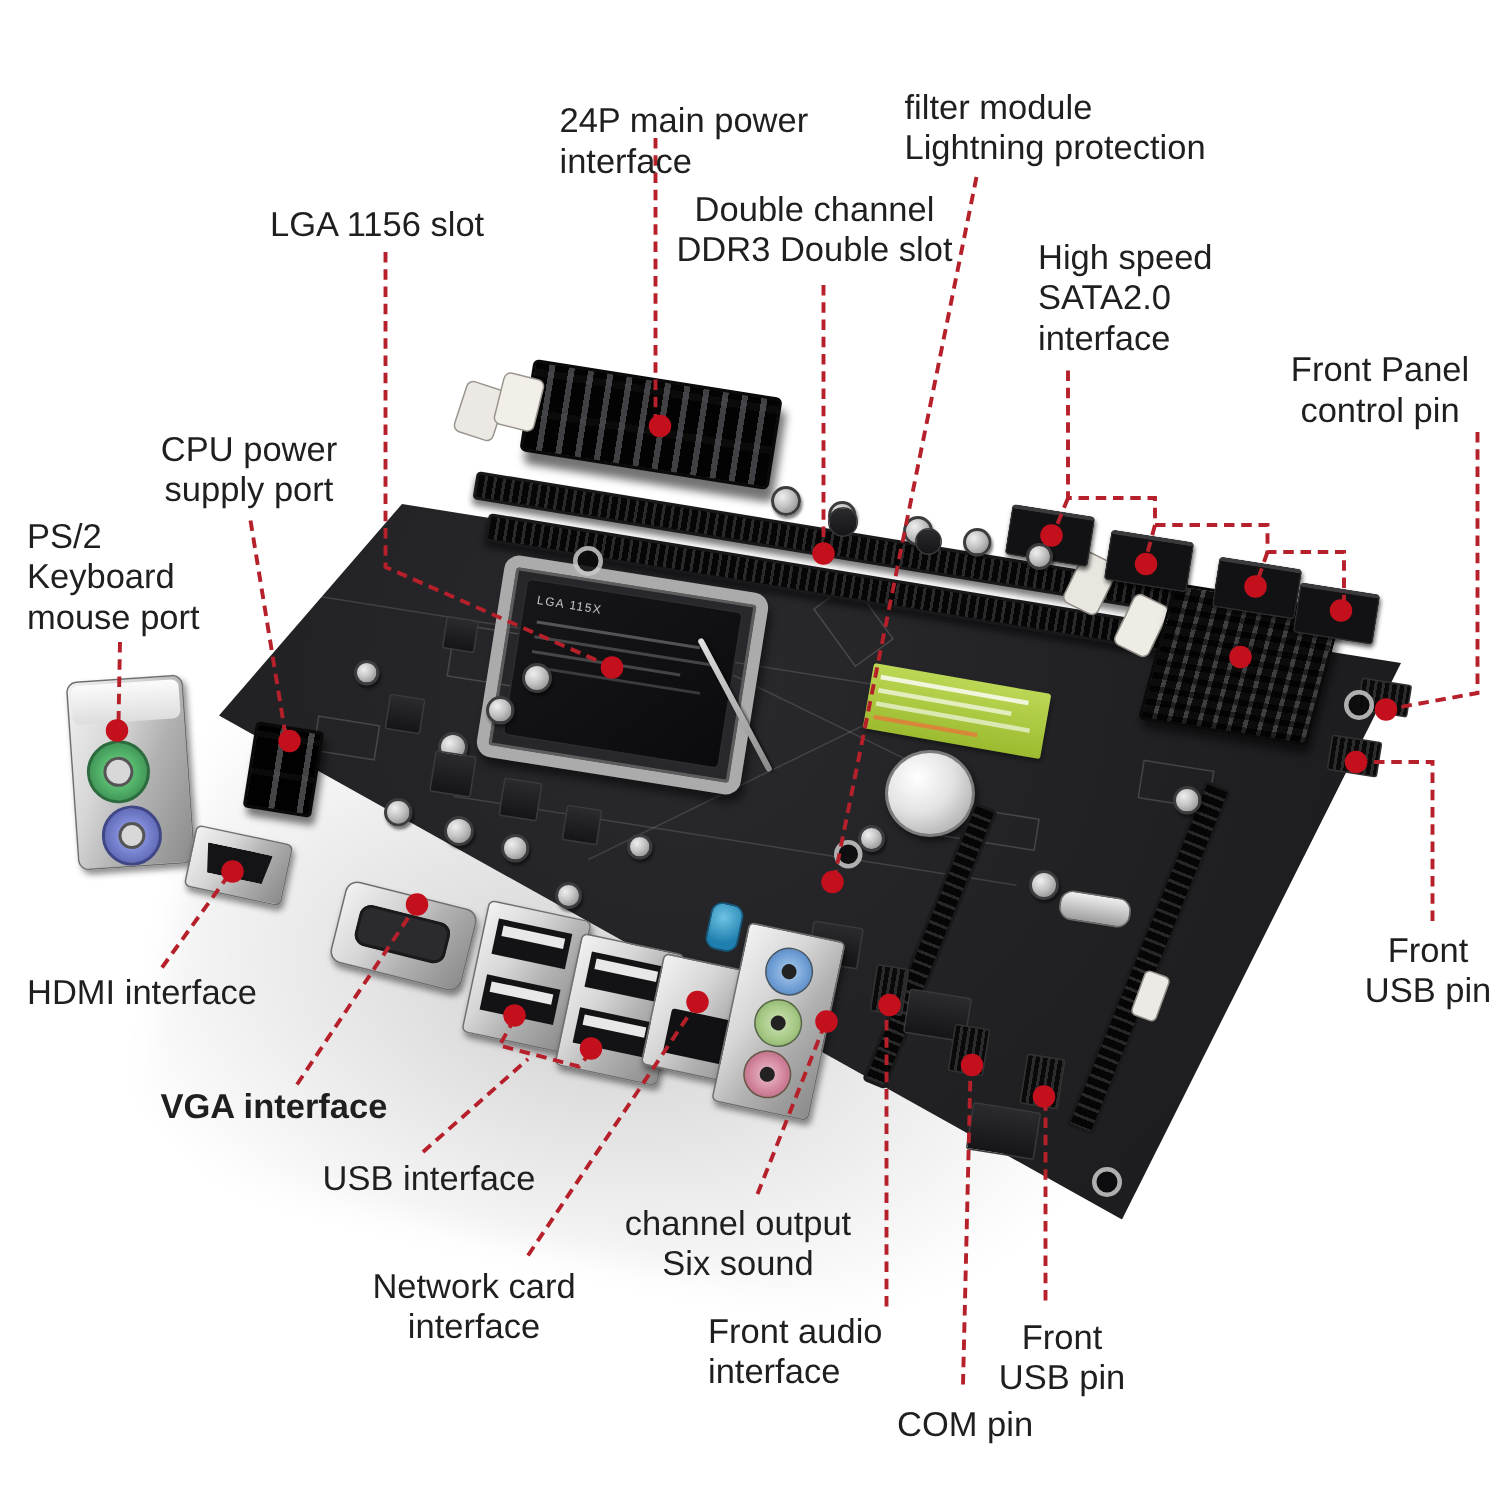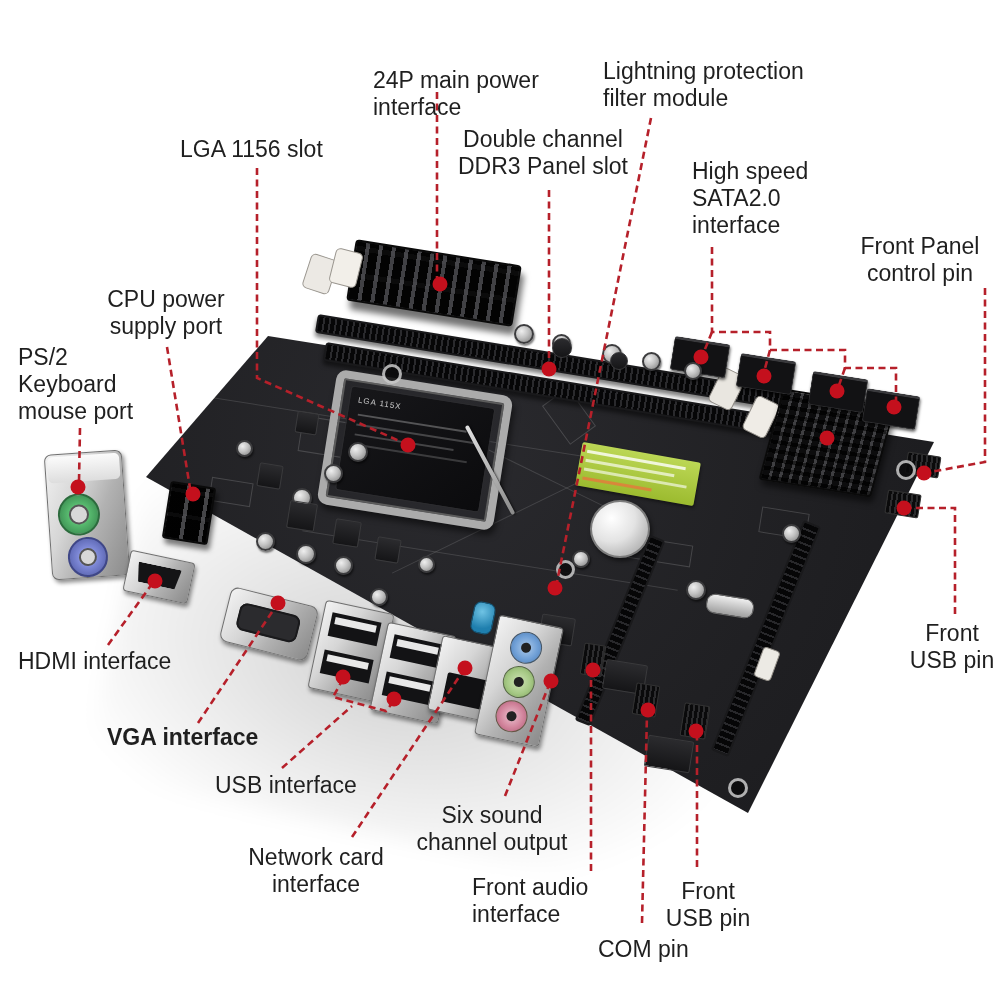--- a/index.html
+++ b/index.html
@@ -277,29 +277,29 @@
       <circle cx="696" cy="731" r="7.5"></circle>
       <circle cx="904" cy="508" r="7.5"></circle>
     </g>
   </svg>
 
   <div class="label" style="left:373px;top:32px;margin-top:35px;">
     <div>24P main power</div>
     <div>interface</div>
   </div>
   <div class="label" style="left:603px;top:58px;">
+    <div>filter module</div>
     <div>Lightning protection</div>
-    <div>filter module</div>
   </div>
   <div class="label" style="left:180px;top:136px;">
     <div>LGA 1156 slot</div>
   </div>
   <div class="label center" style="left:433px;top:126px;width:220px;">
     <div>Double channel</div>
-    <div>DDR3 Panel slot</div>
+    <div>DDR3 Double slot</div>
   </div>
   <div class="label" style="left:692px;top:158px;">
     <div>High speed</div>
     <div>SATA2.0</div>
     <div>interface</div>
   </div>
   <div class="label center" style="left:850px;top:233px;width:140px;">
     <div>Front Panel</div>
     <div>control pin</div>
   </div>
@@ -319,22 +319,22 @@
     <div>VGA interface</div>
   </div>
   <div class="label" style="left:215px;top:772px;">
     <div>USB interface</div>
   </div>
   <div class="label center" style="left:238px;top:844px;width:156px;">
     <div>Network card</div>
     <div>interface</div>
   </div>
   <div class="label center" style="left:408px;top:802px;width:168px;">
+    <div>channel output</div>
     <div>Six sound</div>
-    <div>channel output</div>
   </div>
   <div class="label" style="left:472px;top:874px;">
     <div>Front audio</div>
     <div>interface</div>
   </div>
   <div class="label" style="left:598px;top:936px;">
     <div>COM pin</div>
   </div>
   <div class="label center" style="left:660px;top:878px;width:96px;">
     <div>Front</div>

